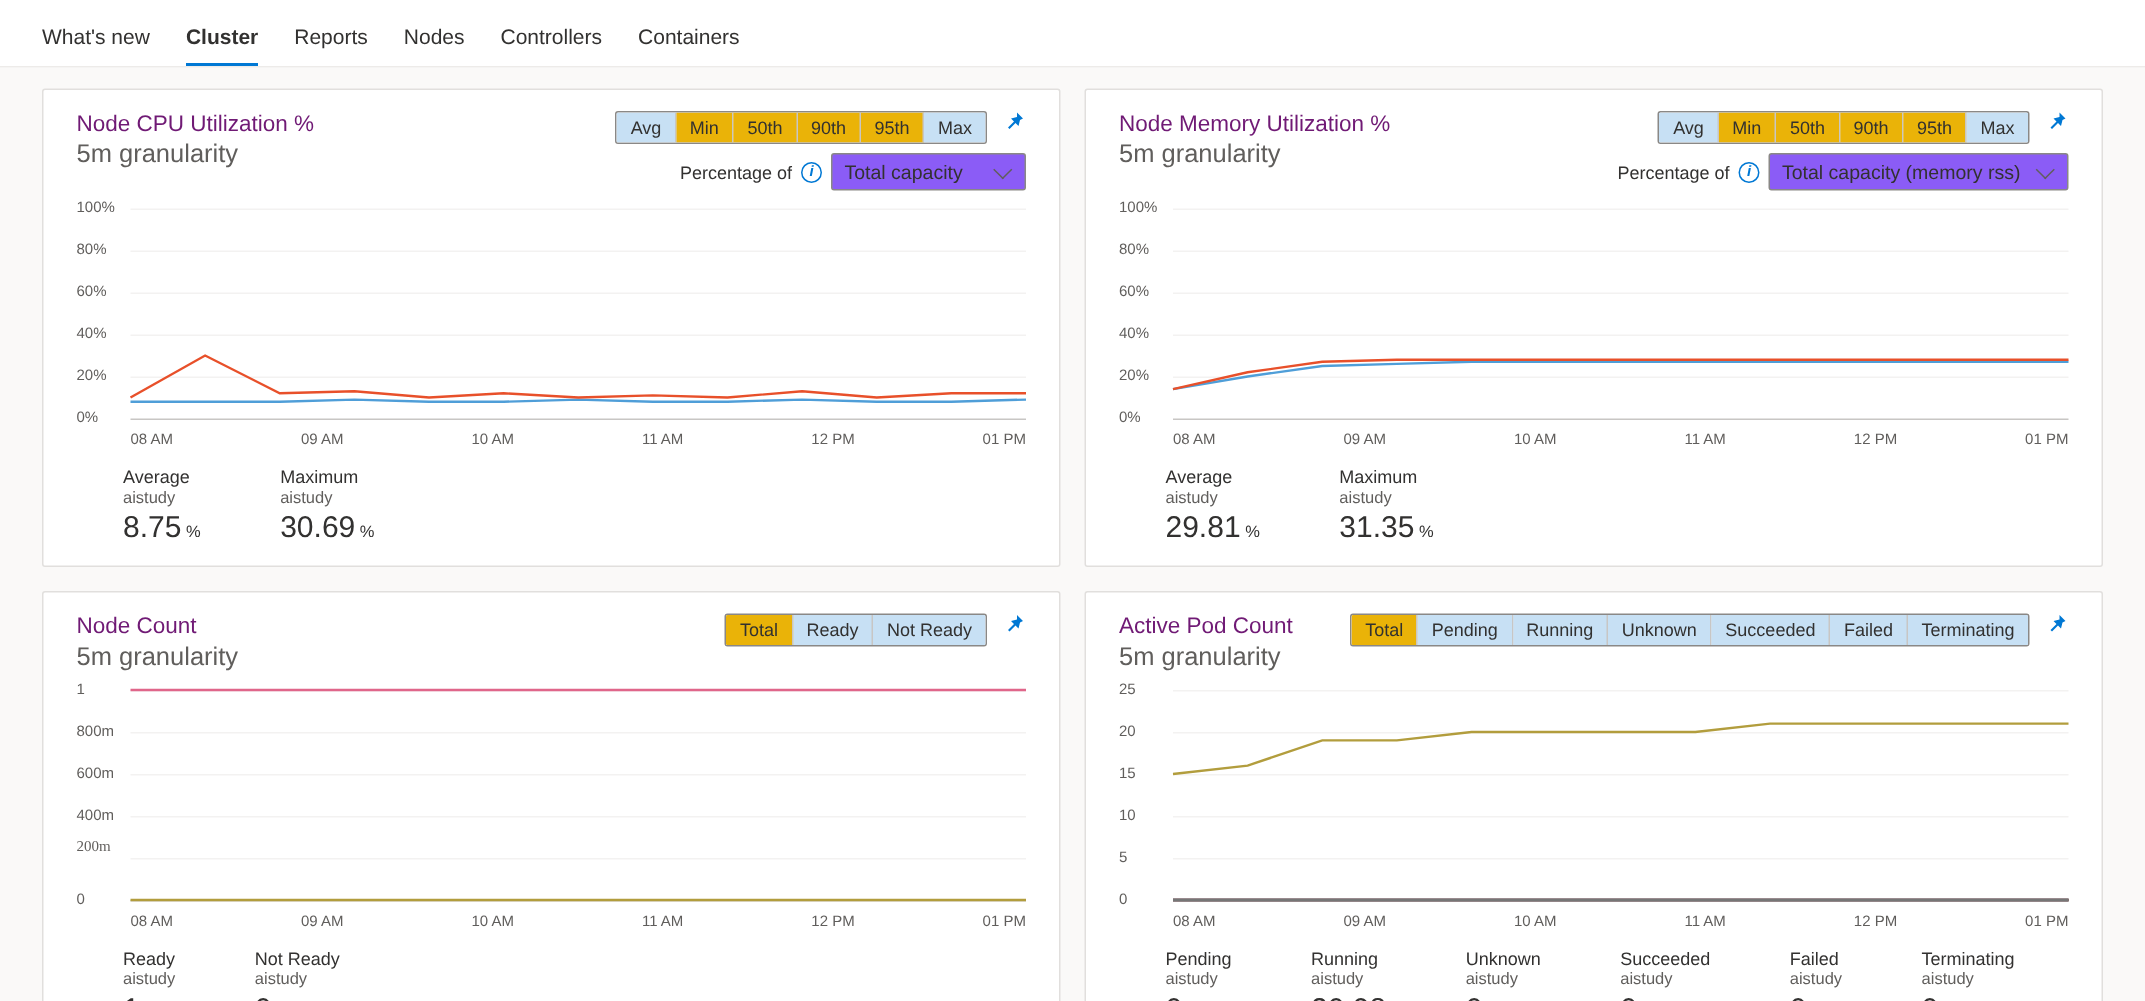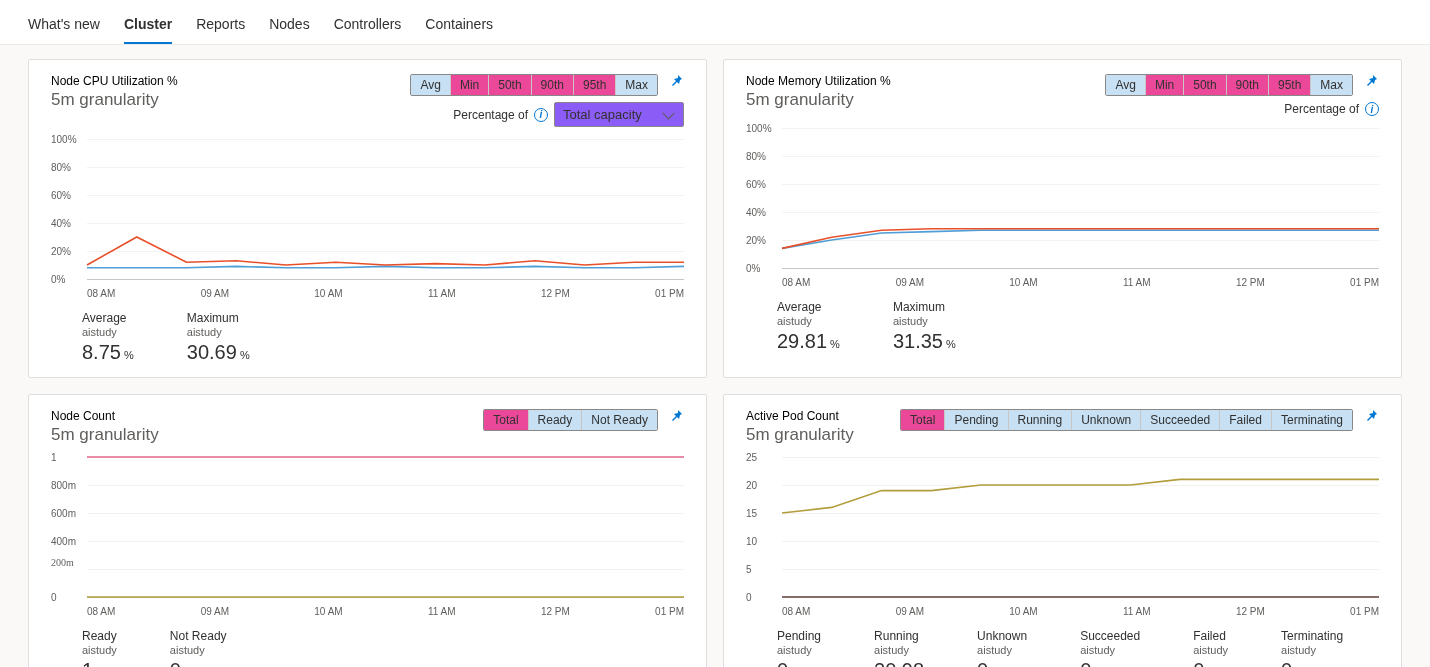--- a/index.html
+++ b/index.html
@@ -42,35 +42,35 @@
     position: relative;
   }
   .card-header {
     display: flex;
     justify-content: space-between;
     align-items: flex-start;
     flex-wrap: wrap;
     gap: 8px;
   }
   .card-title-wrap { display: flex; flex-direction: column; }
-  .card-title { font-size: 12px; font-weight: 400; color: #000000; }
+  .card-title { font-size: 15px; font-weight: 400; color: #701a75; }
   .card-subtitle { font-size: 17px; color: #605e5c; margin-top: 2px; }
   .header-right { display: flex; flex-direction: column; align-items: flex-end; gap: 6px; }
   .row1 { display: flex; align-items: flex-start; gap: 10px; }
   .seg {
     display: flex;
     border: 1px solid #8a8886;
     border-radius: 2px;
     overflow: hidden;
   }
   .seg-btn {
     padding: 3px 9px;
     font-size: 12px;
     cursor: pointer;
-    background: #ec4899;
+    background: #eab308;
     border-right: 1px solid #c8c6c4;
     user-select: none;
   }
   .seg-btn:last-child { border-right: none; }
   .seg-btn.active { background: #c7e0f4; }
   .pin-icon {
     width: 16px; height: 16px;
     cursor: pointer;
   }
   .pin-icon svg { width: 100%; height: 100%; }
@@ -260,20 +260,21 @@
             </div>
           <span class="pin-icon">
             <svg viewBox="0 0 16 16">
                 <path fill="#0078d4" d="M10 1l4 4-2 1-1 4-2-2-4 4-1-1 4-4-2-2 4-1z"></path>
               </svg>
           </span>
         </div>
         <div class="row2">
           <span>Percentage of</span>
           <span class="info-icon">i</span>
+          <div class="select wide"><span>Total capacity (memory rss)</span></div>
         </div>
       </div>
     </div>
     <div class="chart-area" id="chart-mem">
         <div class="ylabel" style="top: 0px;">100%</div>
         <div class="gridline" style="top: 0px;"></div>
         <div class="ylabel" style="top: 28px;">80%</div>
         <div class="gridline" style="top: 28px;"></div>
         <div class="ylabel" style="top: 56px;">60%</div>
         <div class="gridline" style="top: 56px;"></div>

